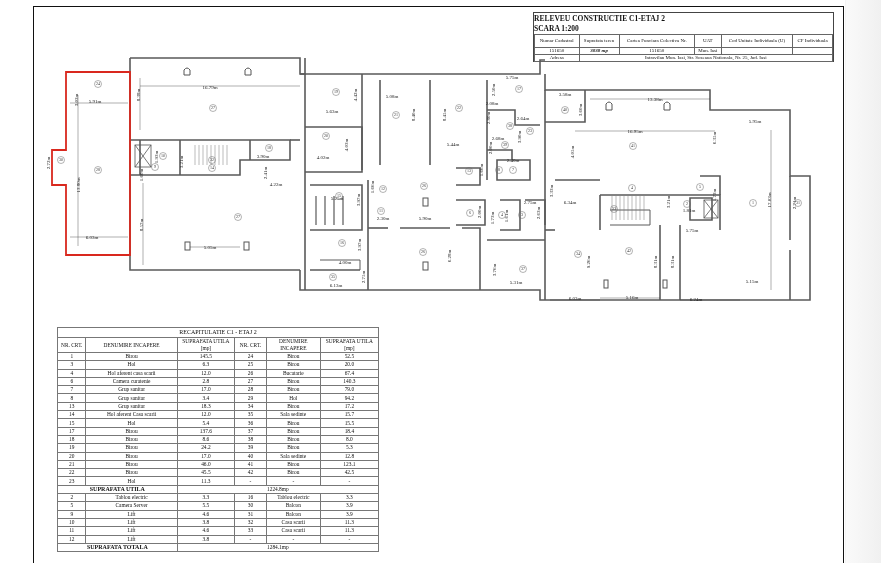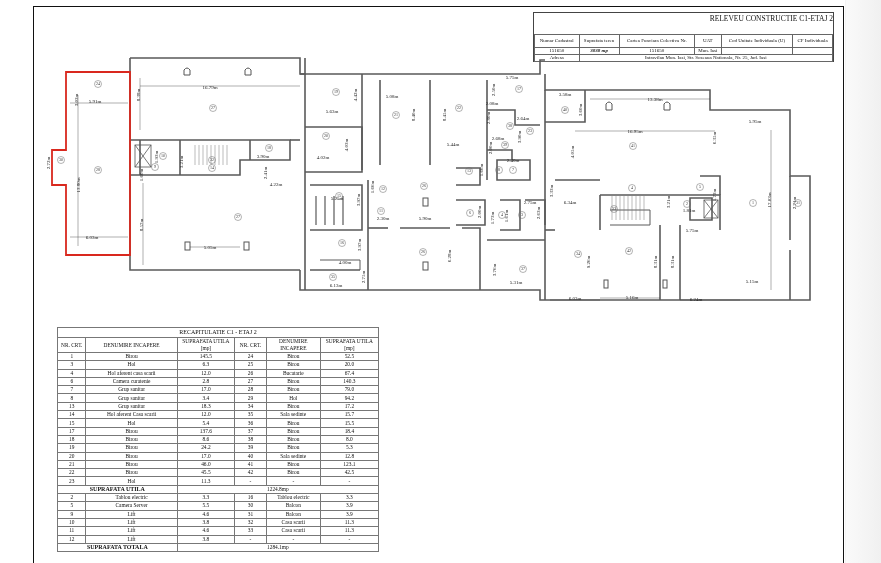--- a/index.html
+++ b/index.html
@@ -2,21 +2,21 @@
 <html><head>
 <meta charset="utf-8">
 <style>
   html,body{margin:0;padding:0;}
   body{width:881px;height:563px;position:relative;overflow:hidden;background:#f3f3f3;font-family:"Liberation Serif",serif;color:#111;}
   .page{position:absolute;left:0;top:0;width:845px;height:563px;background:#fff;}
   .frame{position:absolute;left:33px;top:6px;width:811px;height:560px;border:1.5px solid #111;border-bottom:none;box-sizing:border-box;}
   .outside{position:absolute;left:846px;top:0;width:35px;height:563px;background:linear-gradient(90deg,#fafafa,#f0f0f0);}
   
   .titleblock{position:absolute;left:533px;top:12px;width:301px;height:50px;border:1px solid #444;box-sizing:border-box;font-size:6px;}
-  .titleblock .t1{text-align:right;font-weight:normal;font-size:7.5px;line-height:8px;padding-top:2px;}
+  .titleblock .t1{text-align:left;font-weight:bold;font-size:7.5px;line-height:8px;padding-top:2px;}
   .tb-table{position:absolute;left:0;top:21px;width:100%;border-collapse:collapse;font-size:5px;}
   .tb-table td{border:1px solid #666;text-align:center;padding:0 1px;line-height:6px;}
   
   .plan{position:absolute;left:0;top:0;width:845px;height:320px;}
   .plan svg{position:absolute;left:0;top:0;}
   .dim{font-family:"Liberation Serif",serif;font-size:5px;fill:#222;}
   .rn{font-family:"Liberation Serif",serif;font-size:4px;fill:#333;}
   
   .recap{position:absolute;left:57px;top:327px;width:322px;border-collapse:collapse;font-size:5.4px;}
   .recap td,.recap th{border:1px solid #777;text-align:center;padding:0 2px;height:7.3px;line-height:7px;font-weight:normal;}
@@ -25,20 +25,21 @@
   .recap .caption{text-align:center;font-size:6px;height:9px;}
 </style>
 </head>
 <body>
 
 <div class="page">
   <div class="frame"></div>
 
   <div class="titleblock">
     <div class="t1">RELEVEU CONSTRUCTIE C1-ETAJ 2</div>
+    <div class="t1">SCARA 1:200</div>
     <table class="tb-table">
       <tbody>
           <tr style="height:13px">
         <td>Numar Cadastral</td>
         <td>Suprafata teren</td>
         <td>Cartea Funciara Colectiva Nr.</td>
         <td>UAT</td>
         <td>Cod Unitate Individuala (U)</td>
         <td>CF Individuala</td>
       </tr>

